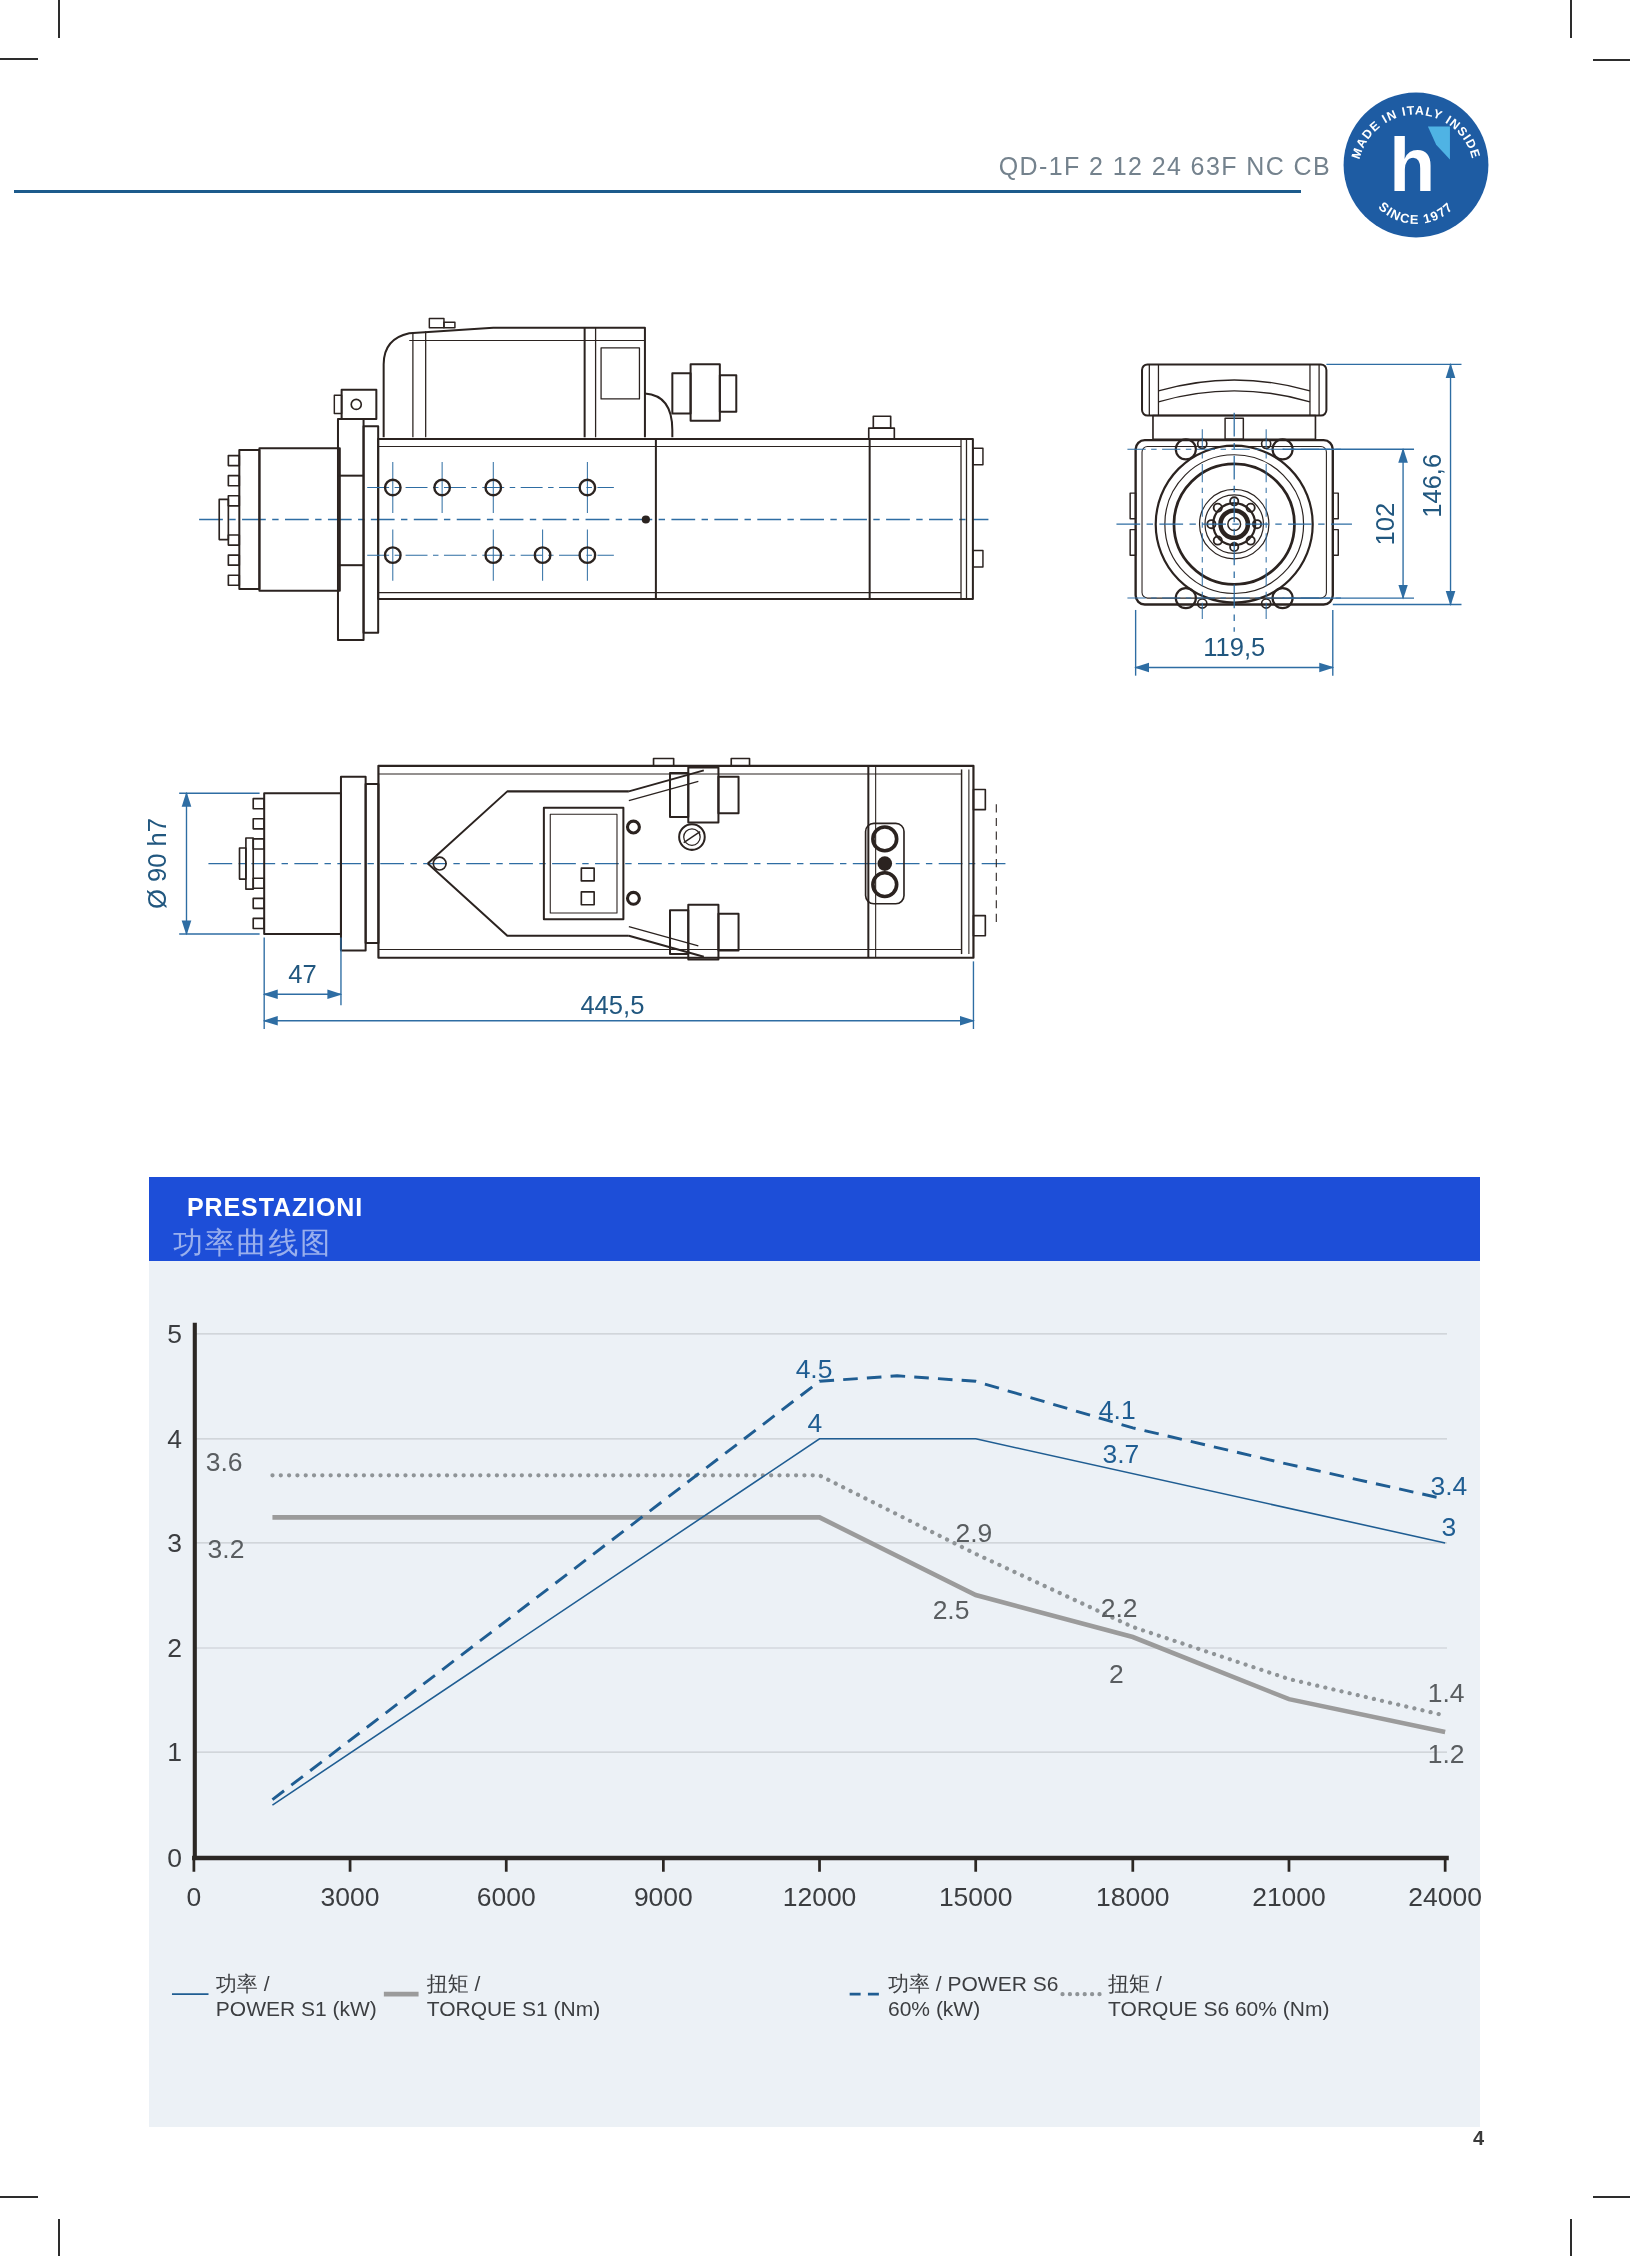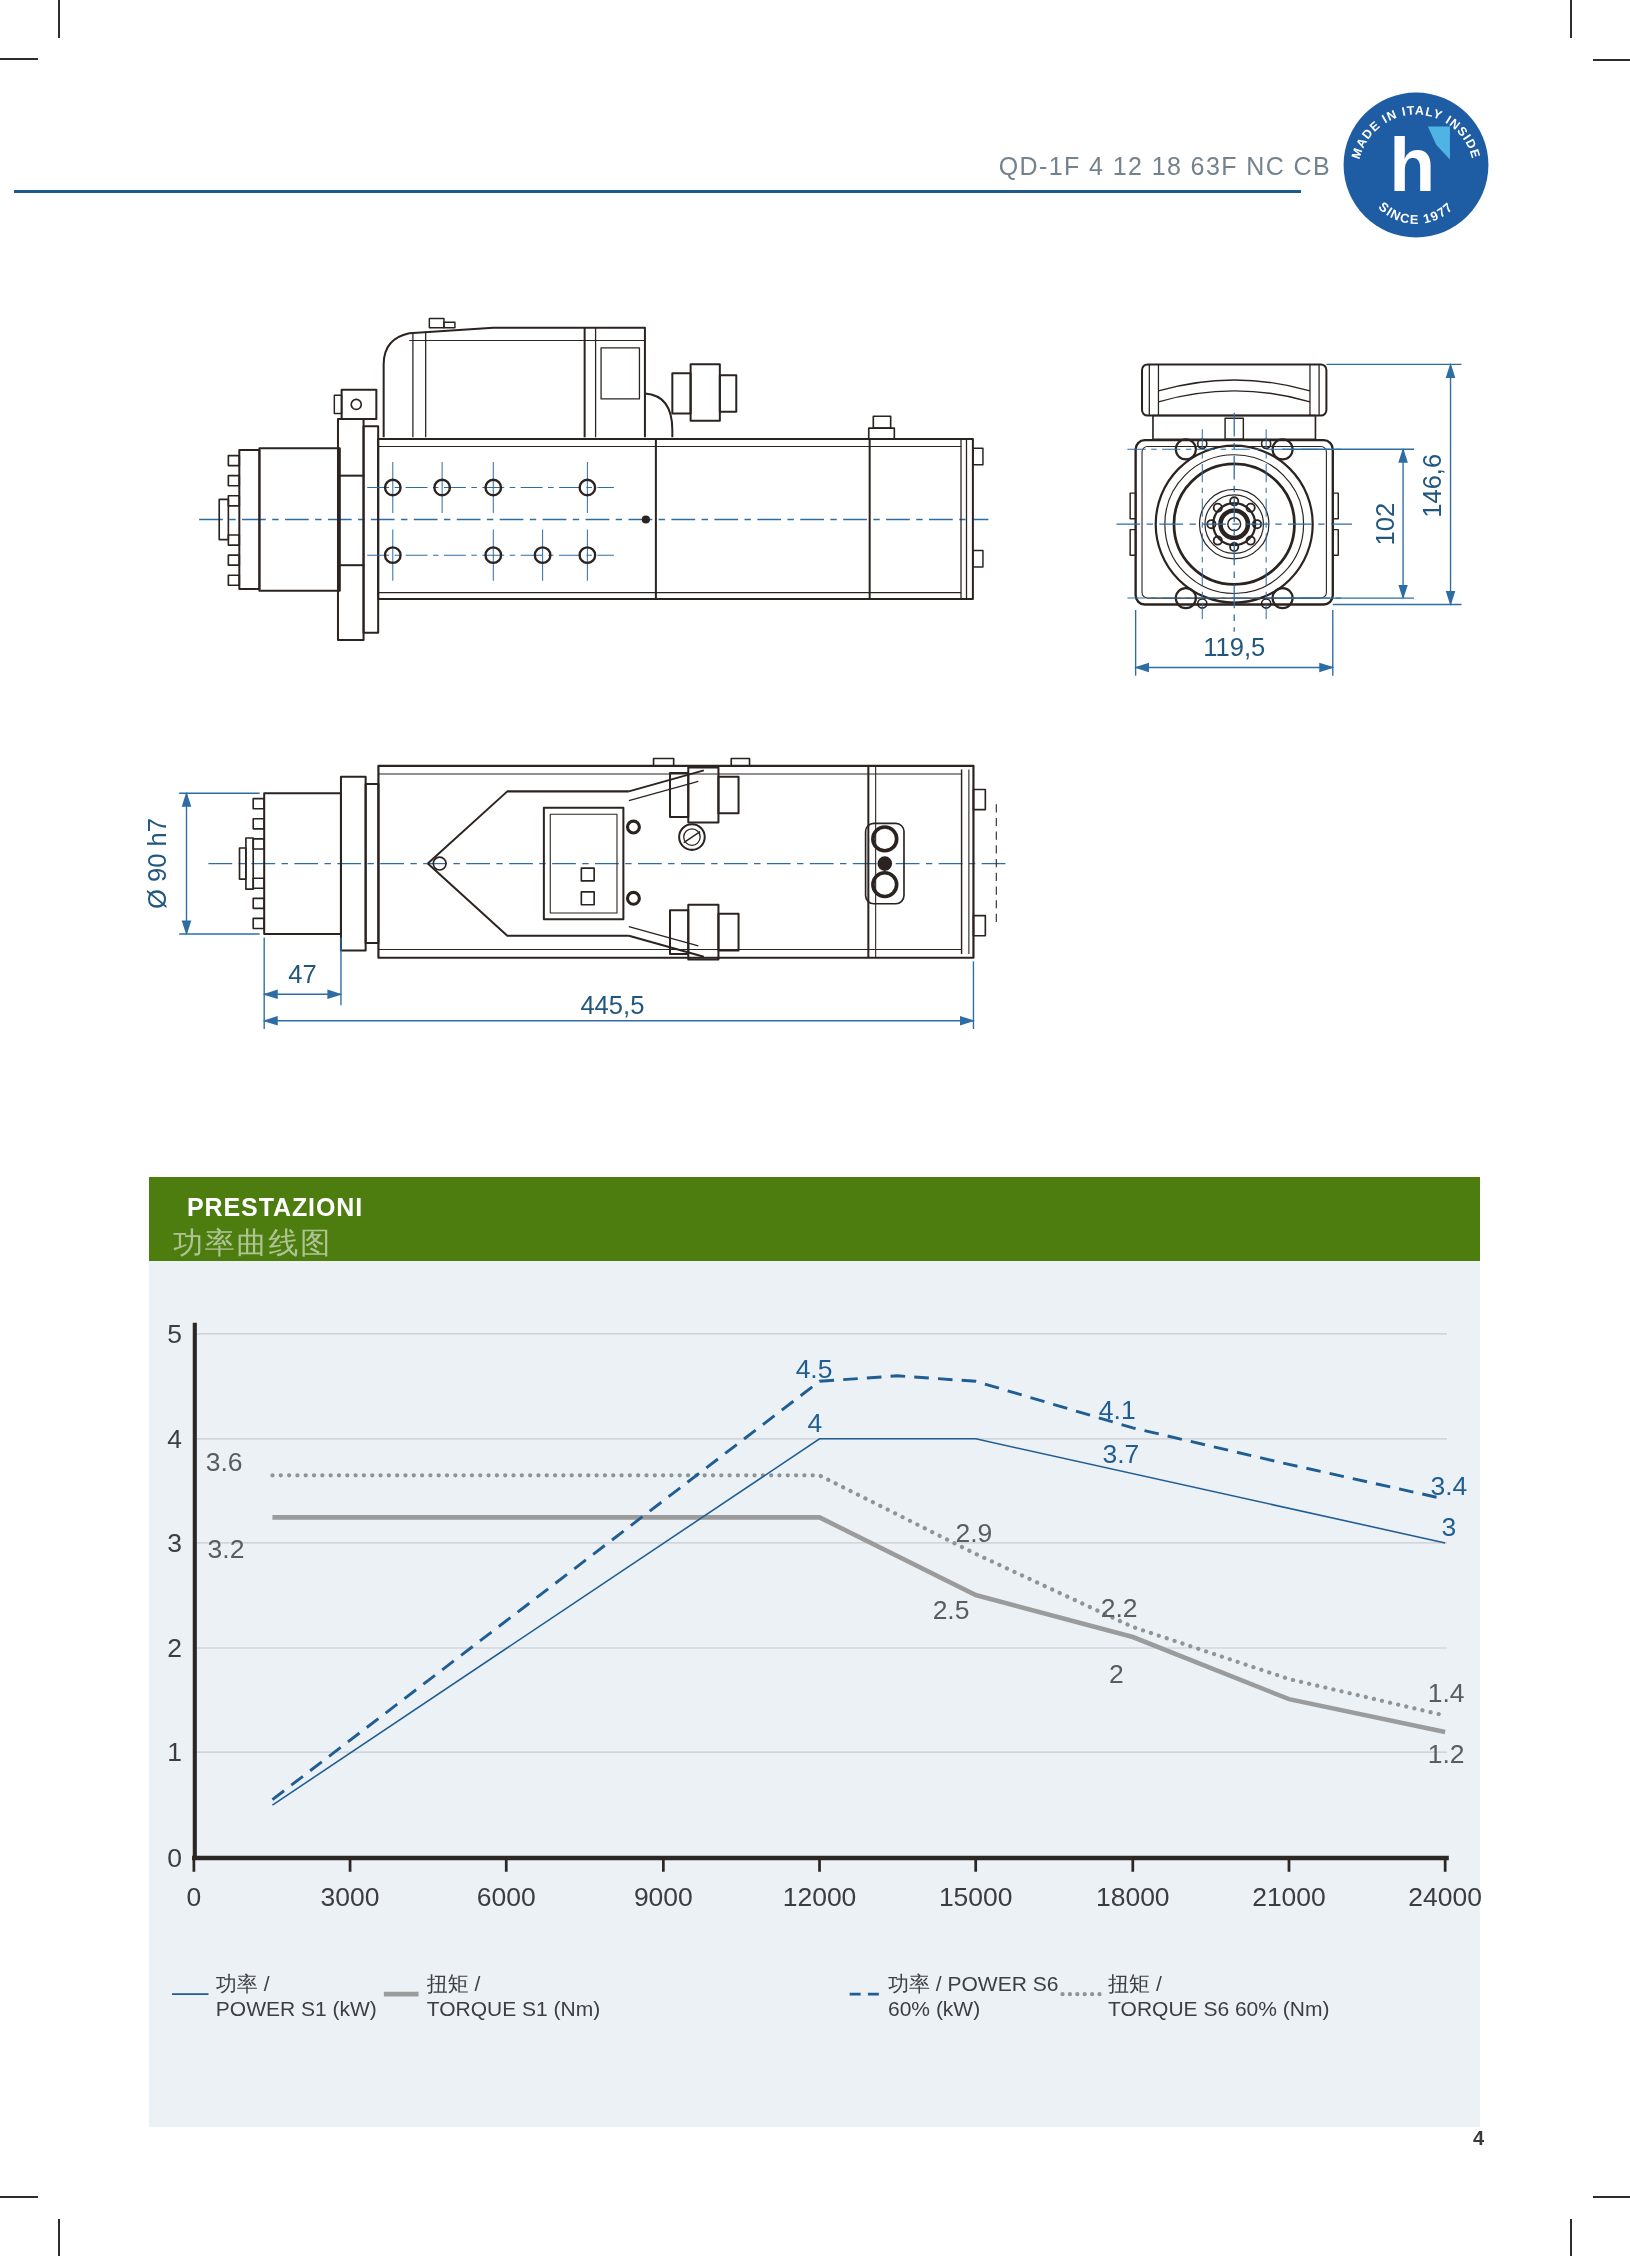--- a/index.html
+++ b/index.html
@@ -3,21 +3,21 @@
 <meta charset="utf-8">
 <style>
   html,body{margin:0;padding:0;}
   body{width:1631px;height:2257px;position:relative;background:#ffffff;
        font-family:"Liberation Sans","DejaVu Sans",sans-serif;overflow:hidden;}
   .cropmark{position:absolute;background:#2d2d2d;}
   #product-code{position:absolute;left:822px;top:152px;width:509px;text-align:right;
     font-size:25px;letter-spacing:1.4px;color:#74828D;}
   #header-rule{position:absolute;left:13.7px;top:190px;width:1287px;height:2.7px;background:#1D5B8C;}
   #perf-panel{position:absolute;left:149px;top:1177px;width:1331px;height:950px;background:#ECF1F6;}
-  #perf-header{position:absolute;left:0;top:0;width:100%;height:84px;background:#4d7c0f;}
+  #perf-header{position:absolute;left:0;top:0;width:100%;height:84px;background:#1d4ed8;}
   #perf-title{position:absolute;left:38px;top:16.4px;font-size:25px;font-weight:bold;color:#ffffff;letter-spacing:0.9px;}
   #perf-subtitle{position:absolute;left:24px;top:46px;font-size:30px;color:rgba(255,255,255,0.55);letter-spacing:1.8px;}
   #page-number{position:absolute;left:1425px;top:2127px;width:59px;text-align:right;
     font-size:20px;font-weight:bold;color:#3a3a3a;}
   svg{position:absolute;overflow:visible;}
   .dwg{stroke:#2B2320;fill:none;stroke-width:2.2;stroke-linejoin:round;}
   .cl{stroke:#2E6DA3;stroke-width:1.4;fill:none;stroke-dasharray:26 7 7 7;}
   .cl2{stroke:#2E6DA3;stroke-width:1.1;fill:none;stroke-dasharray:20 6 6 6;}
   .dim{stroke:#2E6DA3;stroke-width:1.5;fill:none;}
   .dimtxt{fill:#21577F;font-size:28px;font-family:"Liberation Sans",sans-serif;}
@@ -31,21 +31,21 @@
 
 <div class="cropmark" style="left:58px;top:0;width:1.8px;height:38px;"></div>
 <div class="cropmark" style="left:0;top:58px;width:38px;height:1.8px;"></div>
 <div class="cropmark" style="left:1570px;top:0;width:1.8px;height:38px;"></div>
 <div class="cropmark" style="left:1593px;top:59px;width:38px;height:1.8px;"></div>
 <div class="cropmark" style="left:1570px;top:2219px;width:1.8px;height:38px;"></div>
 <div class="cropmark" style="left:1593px;top:2196px;width:38px;height:1.8px;"></div>
 <div class="cropmark" style="left:58px;top:2219px;width:1.8px;height:38px;"></div>
 <div class="cropmark" style="left:0;top:2196px;width:38px;height:1.8px;"></div>
 
-<div id="product-code">QD-1F 4 12 18 63F NC CB</div>
+<div id="product-code">QD-1F 2 12 24 63F NC CB</div>
 <div id="header-rule"></div>
 
 <svg style="left:1339px;top:88px;" width="154" height="154" viewBox="0 0 168 168">
   <circle cx="84" cy="84" r="79" fill="#1E5CA3"></circle>
   <defs>
     <path id="arcTop" d="M 21,92 A 63,63 0 1 1 147,92" fill="none"></path>
     <path id="arcBot" d="M 28,102 A 57,57 0 0 0 140,102" fill="none"></path>
   </defs>
   <text font-size="13.5" font-weight="bold" fill="#ffffff" letter-spacing="1.2">
     <textPath href="#arcTop" startOffset="50%" text-anchor="middle">MADE IN ITALY INSIDE</textPath>

